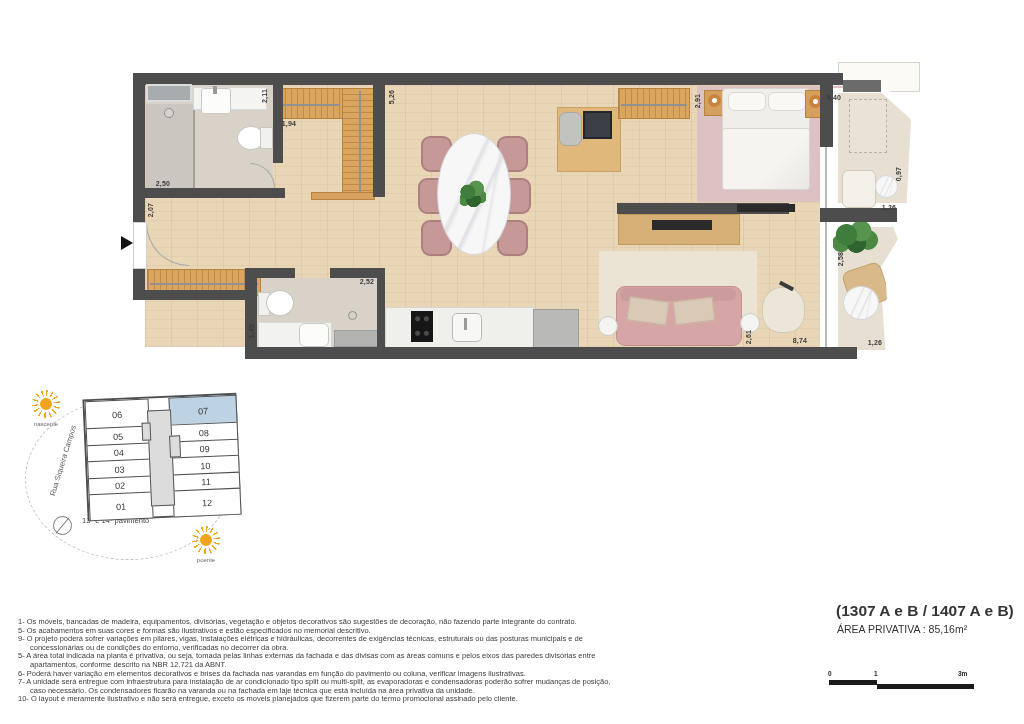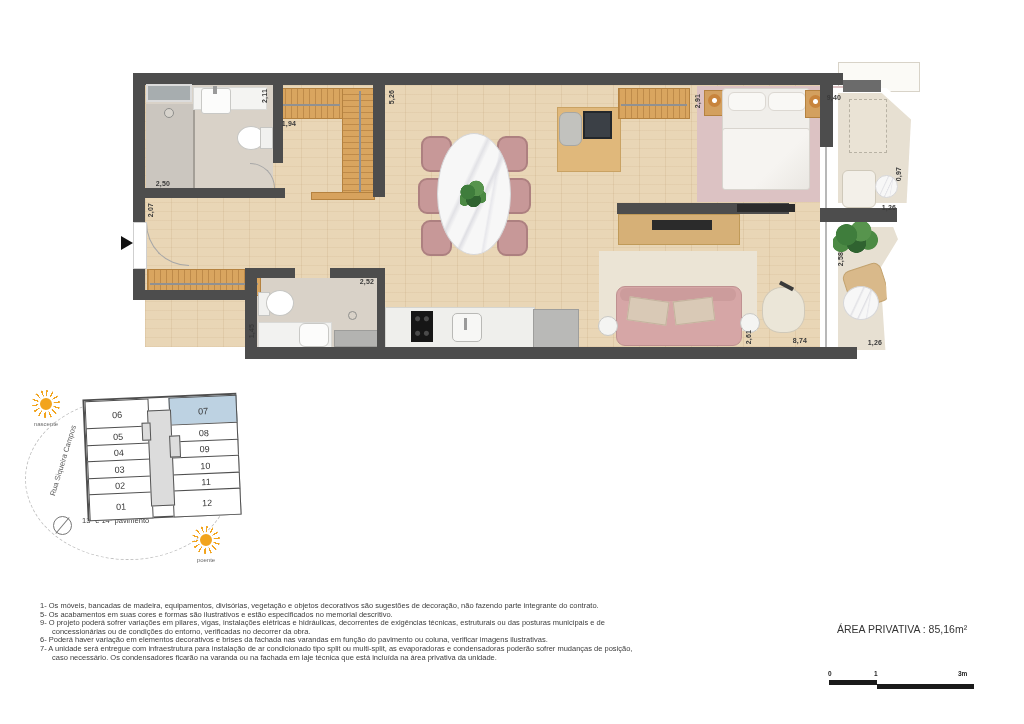--- a/index.html
+++ b/index.html
@@ -36,22 +36,22 @@
   .arc{position:absolute;border:1px solid #a7a7a7;z-index:5;background:transparent;}
   
   .keyplan{position:absolute;left:20px;top:388px;width:230px;height:195px;}
   .sunrays{position:absolute;width:28px;height:28px;border-radius:50%;
      background:repeating-conic-gradient(#f2a41d 0deg 7deg, transparent 7deg 26deg);z-index:3;}
   .suncore{position:absolute;inset:6px;border-radius:50%;background:#f2a41d;border:2px solid #fff;}
   .sunlabel{position:absolute;font:400 6px "Liberation Sans",sans-serif;color:#6b6b6b;width:60px;text-align:center;z-index:3;}
   .bcell{position:absolute;border:1px solid #4f4f4f;background:#fff;
      font:400 9px "Liberation Sans",sans-serif;color:#333;display:flex;align-items:center;justify-content:center;}
   
-  .notes{position:absolute;left:18px;top:602px;width:604px;font:400 7.5px "Liberation Sans",sans-serif;
-     color:#3d3d3d;line-height:8.6px;margin-left:22px;}
+  .notes{position:absolute;left:18px;top:618px;width:604px;font:400 7.5px "Liberation Sans",sans-serif;
+     color:#3d3d3d;line-height:8.6px;}
   .notes p{margin:0;padding-left:12px;text-indent:-12px;}
   .tb1{position:absolute;left:836px;top:584px;font:700 15.5px "Liberation Sans",sans-serif;color:#343434;}
   .tb2{position:absolute;left:836px;top:602px;font:700 15.5px "Liberation Sans",sans-serif;color:#343434;}
   .tb3{position:absolute;left:837px;top:623px;font:400 10.5px "Liberation Sans",sans-serif;color:#343434;}
   .scalelabel{position:absolute;font:700 6.5px "Liberation Sans",sans-serif;color:#222;}
   .scalebar{position:absolute;background:#1a1a1a;}
 </style>
 </head>
 <body>
 
@@ -224,24 +224,27 @@
     <div class="abs" style="left:33px;top:128px;width:17px;height:17px;border:1px solid #777;border-radius:50%;">
       <div style="position:absolute;left:8px;top:-2px;width:1px;height:21px;background:#777;transform:rotate(40deg);"></div>
     </div>
     <div class="abs" style="left:62px;top:128px;font:400 7.5px 'Liberation Sans',sans-serif;color:#3d3d3d;">13º e 14º pavimento</div>
   </div>
 
   <div class="notes">
     <p>1- Os móveis, bancadas de madeira, equipamentos, divisórias, vegetação e objetos decorativos são sugestões de decoração, não fazendo parte integrante do contrato.</p>
     <p>5- Os acabamentos em suas cores e formas são ilustrativos e estão especificados no memorial descritivo.</p>
     <p>9- O projeto poderá sofrer variações em pilares, vigas, instalações elétricas e hidráulicas, decorrentes de exigências técnicas, estruturais ou das posturas municipais e de concessionárias ou de condições do entorno, verificadas no decorrer da obra.</p>
+    <p>5- A área total indicada na planta é privativa, ou seja, tomada pelas linhas externas da fachada e das divisas com as áreas comuns e pelos eixos das paredes divisórias entre apartamentos, conforme descrito na NBR 12.721 da ABNT.</p>
     <p>6- Poderá haver variação em elementos decorativos e brises da fachada nas varandas em função do pavimento ou coluna, verificar imagens ilustrativas.</p>
     <p>7- A unidade será entregue com infraestrutura para instalação de ar condicionado tipo split ou multi-split, as evaporadoras e condensadoras poderão sofrer mudanças de posição, caso necessário. Os condensadores ficarão na varanda ou na fachada em laje técnica que está incluída na área privativa da unidade.</p>
-  </div>
-
+    <p>10- O layout é meramente ilustrativo e não será entregue, exceto os moveis planejados que fizerem parte do termo promocional assinado pelo cliente.</p>
+  </div>
+
+  <div class="tb2">(1307 A e B / 1407 A e B)</div>
   <div class="tb3">ÁREA PRIVATIVA : 85,16m²</div>
 
   <div class="abs" style="left:828px;top:670px;width:150px;height:24px;">
     <span class="scalelabel" style="left:0;top:0;">0</span>
     <span class="scalelabel" style="left:46px;top:0;">1</span>
     <span class="scalelabel" style="left:130px;top:0;">3m</span>
     <div class="scalebar" style="left:1px;top:10px;width:48px;height:5px;"></div>
     <div class="scalebar" style="left:49px;top:14px;width:97px;height:5px;"></div>
   </div>
 

